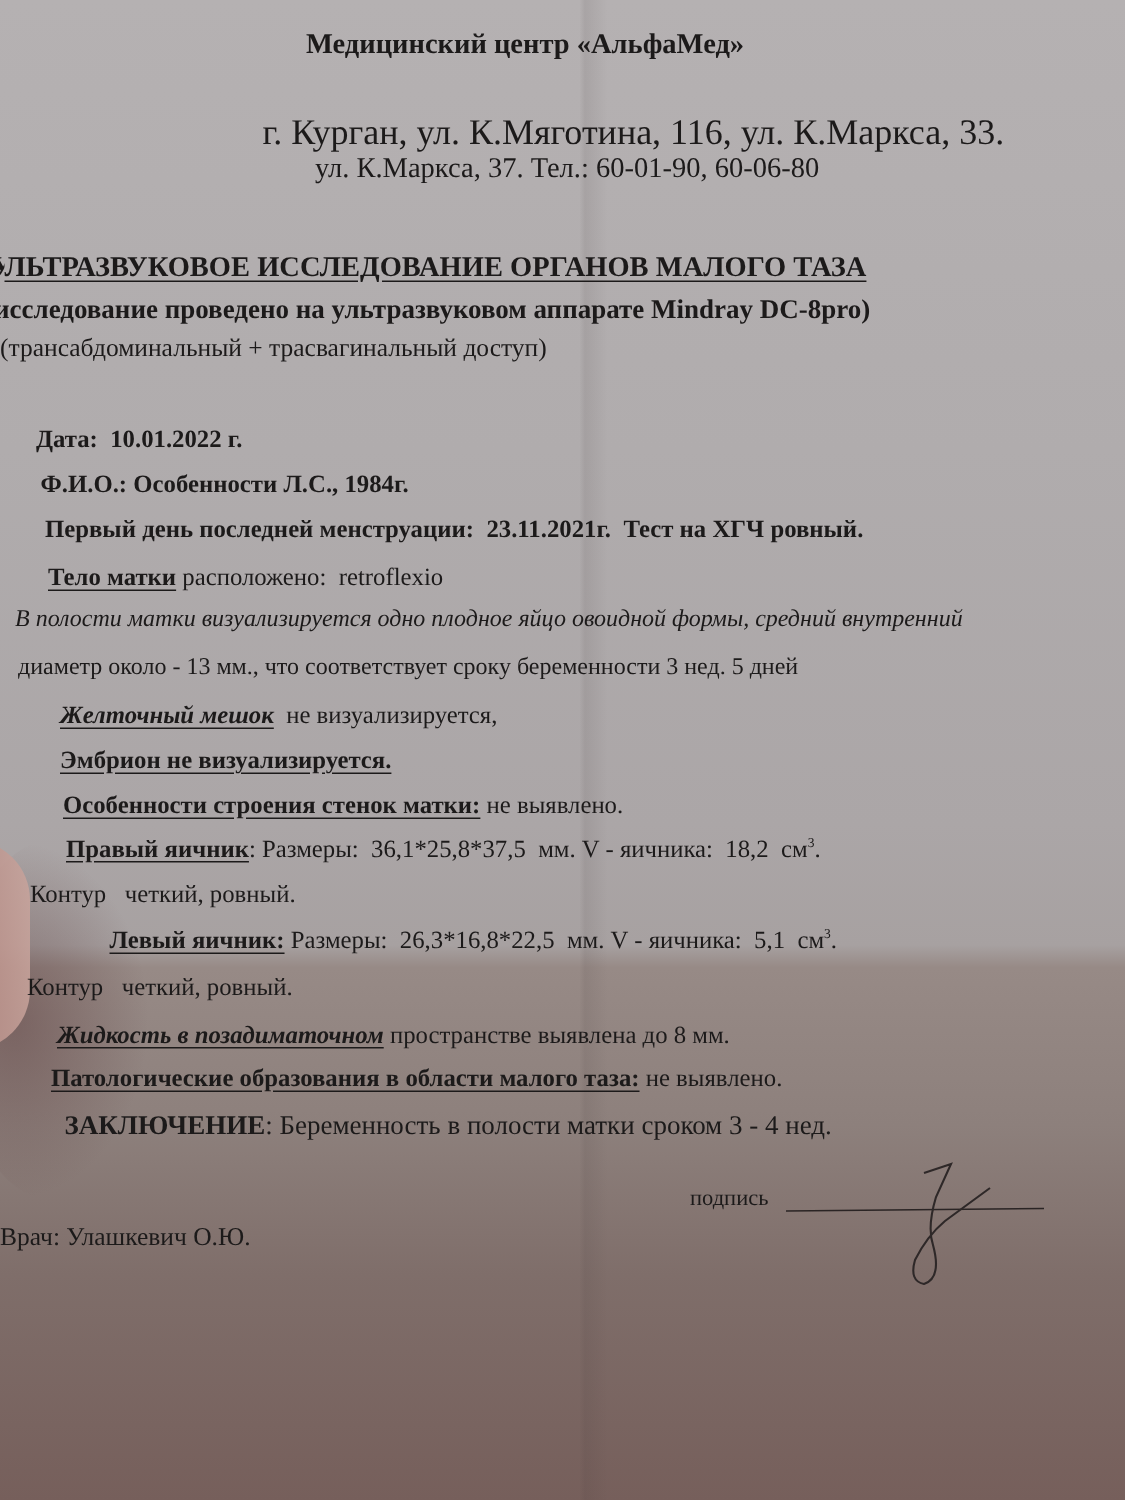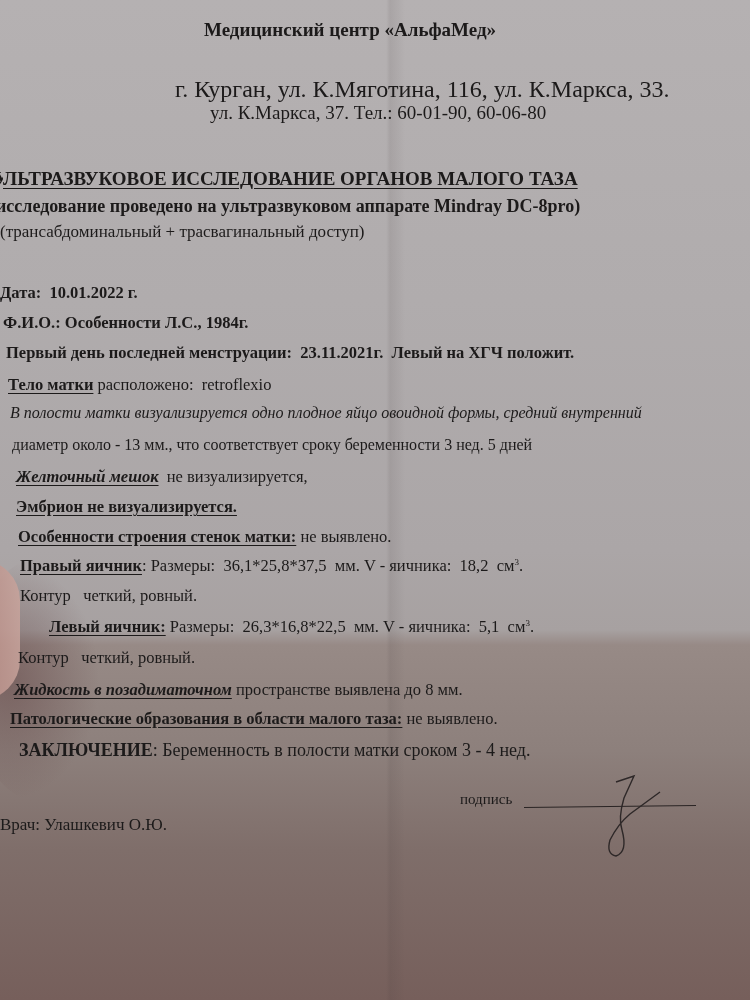--- a/index.html
+++ b/index.html
@@ -20,21 +20,21 @@
     border-radius: 50%;
     background: radial-gradient(ellipse at 30% 50%, rgba(100,70,70,0.55), rgba(100,70,70,0) 70%);
   }
   .finger {
     position: absolute; left: -20px; top: 560px; width: 40px; height: 140px;
     border-radius: 0 40px 40px 0;
     background: linear-gradient(90deg, #b98d86, #c9a49c);
     opacity: 0.85;
   }
   .text { position: absolute; white-space: nowrap; }
-  .b { font-weight: bold; }
+  .b { font-weight: bold; padding-left: 24px; }
   .u { text-decoration: underline; text-underline-offset: 3px; }
   .title { left: 204px; top: 19px; font-size: 19px; font-weight: bold; }
   .addr1 { left: 175px; top: 76px; font-size: 24px; }
   .addr2 { left: 210px; top: 102px; font-size: 19px; }
   .h-main { left: -6px; top: 168px; font-size: 19px; font-weight: bold; }
   .h-sub { left: -4px; top: 196px; font-size: 18px; font-weight: bold; }
   .h-access { left: 0px; top: 222px; font-size: 17px; }
   .row { font-size: 16.5px; }
   .row-date { left: 0; top: 283px; }
   .row-fio { left: 3px; top: 313px; }
@@ -77,21 +77,21 @@
   <span>Дата:</span>&nbsp;
   <span>10.01.2022 г.</span>
 </div>
 <div class="text row row-fio b">
   <span>Ф.И.О.:</span>
   <span>Особенности Л.С., 1984г.</span>
 </div>
 <div class="text row row-lmp b">
   <span>Первый день последней менструации:</span>&nbsp;
   <span>23.11.2021г.</span>&nbsp;
-  <span>Левый на ХГЧ положит.</span>
+  <span>Тест на ХГЧ ровный.</span>
 </div>
 <div class="text row row-uterus">
   <span class="b u">Тело матки</span>
   <span>расположено:</span>&nbsp;
   <span>retroflexio</span>
 </div>
 <div class="text row row-desc1">В полости матки визуализируется одно плодное яйцо овоидной формы, средний внутренний</div>
 <div class="text row row-desc2">диаметр около - 13 мм., что соответствует сроку беременности  3 нед.  5  дней</div>
 <div class="text row row-yolk">
   <span class="b u" style="font-style:italic">Желточный мешок</span>&nbsp;

